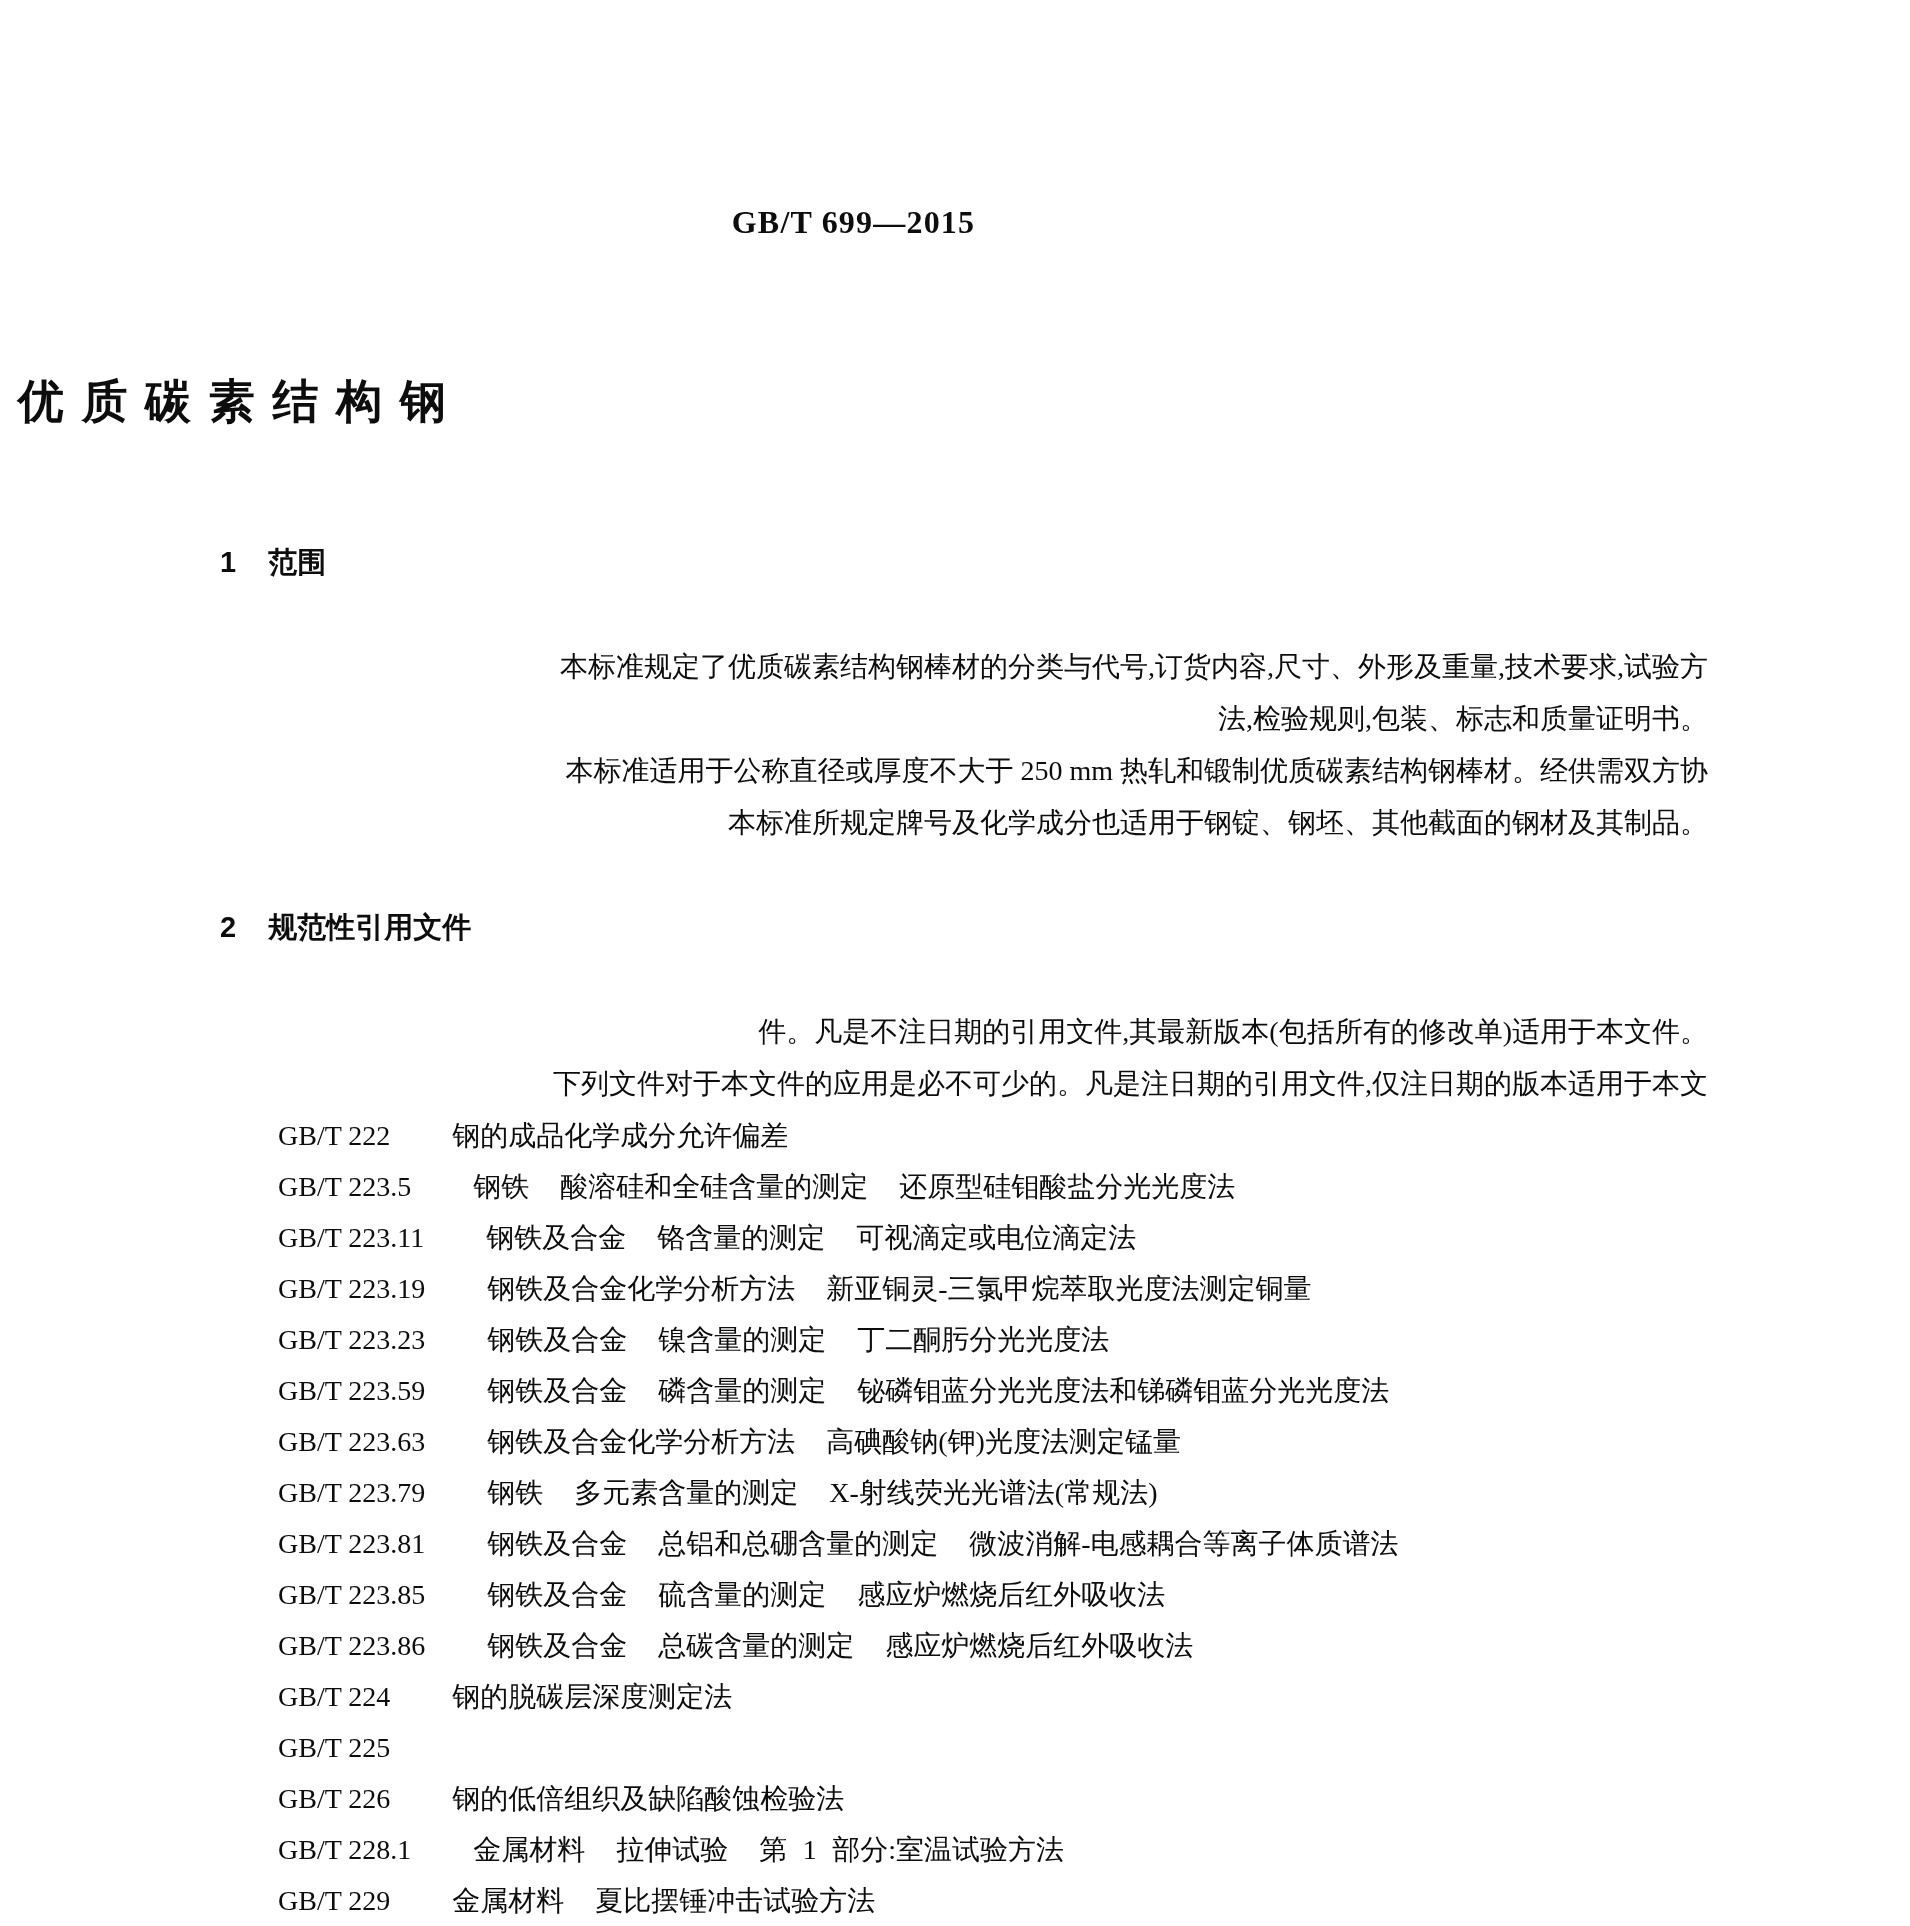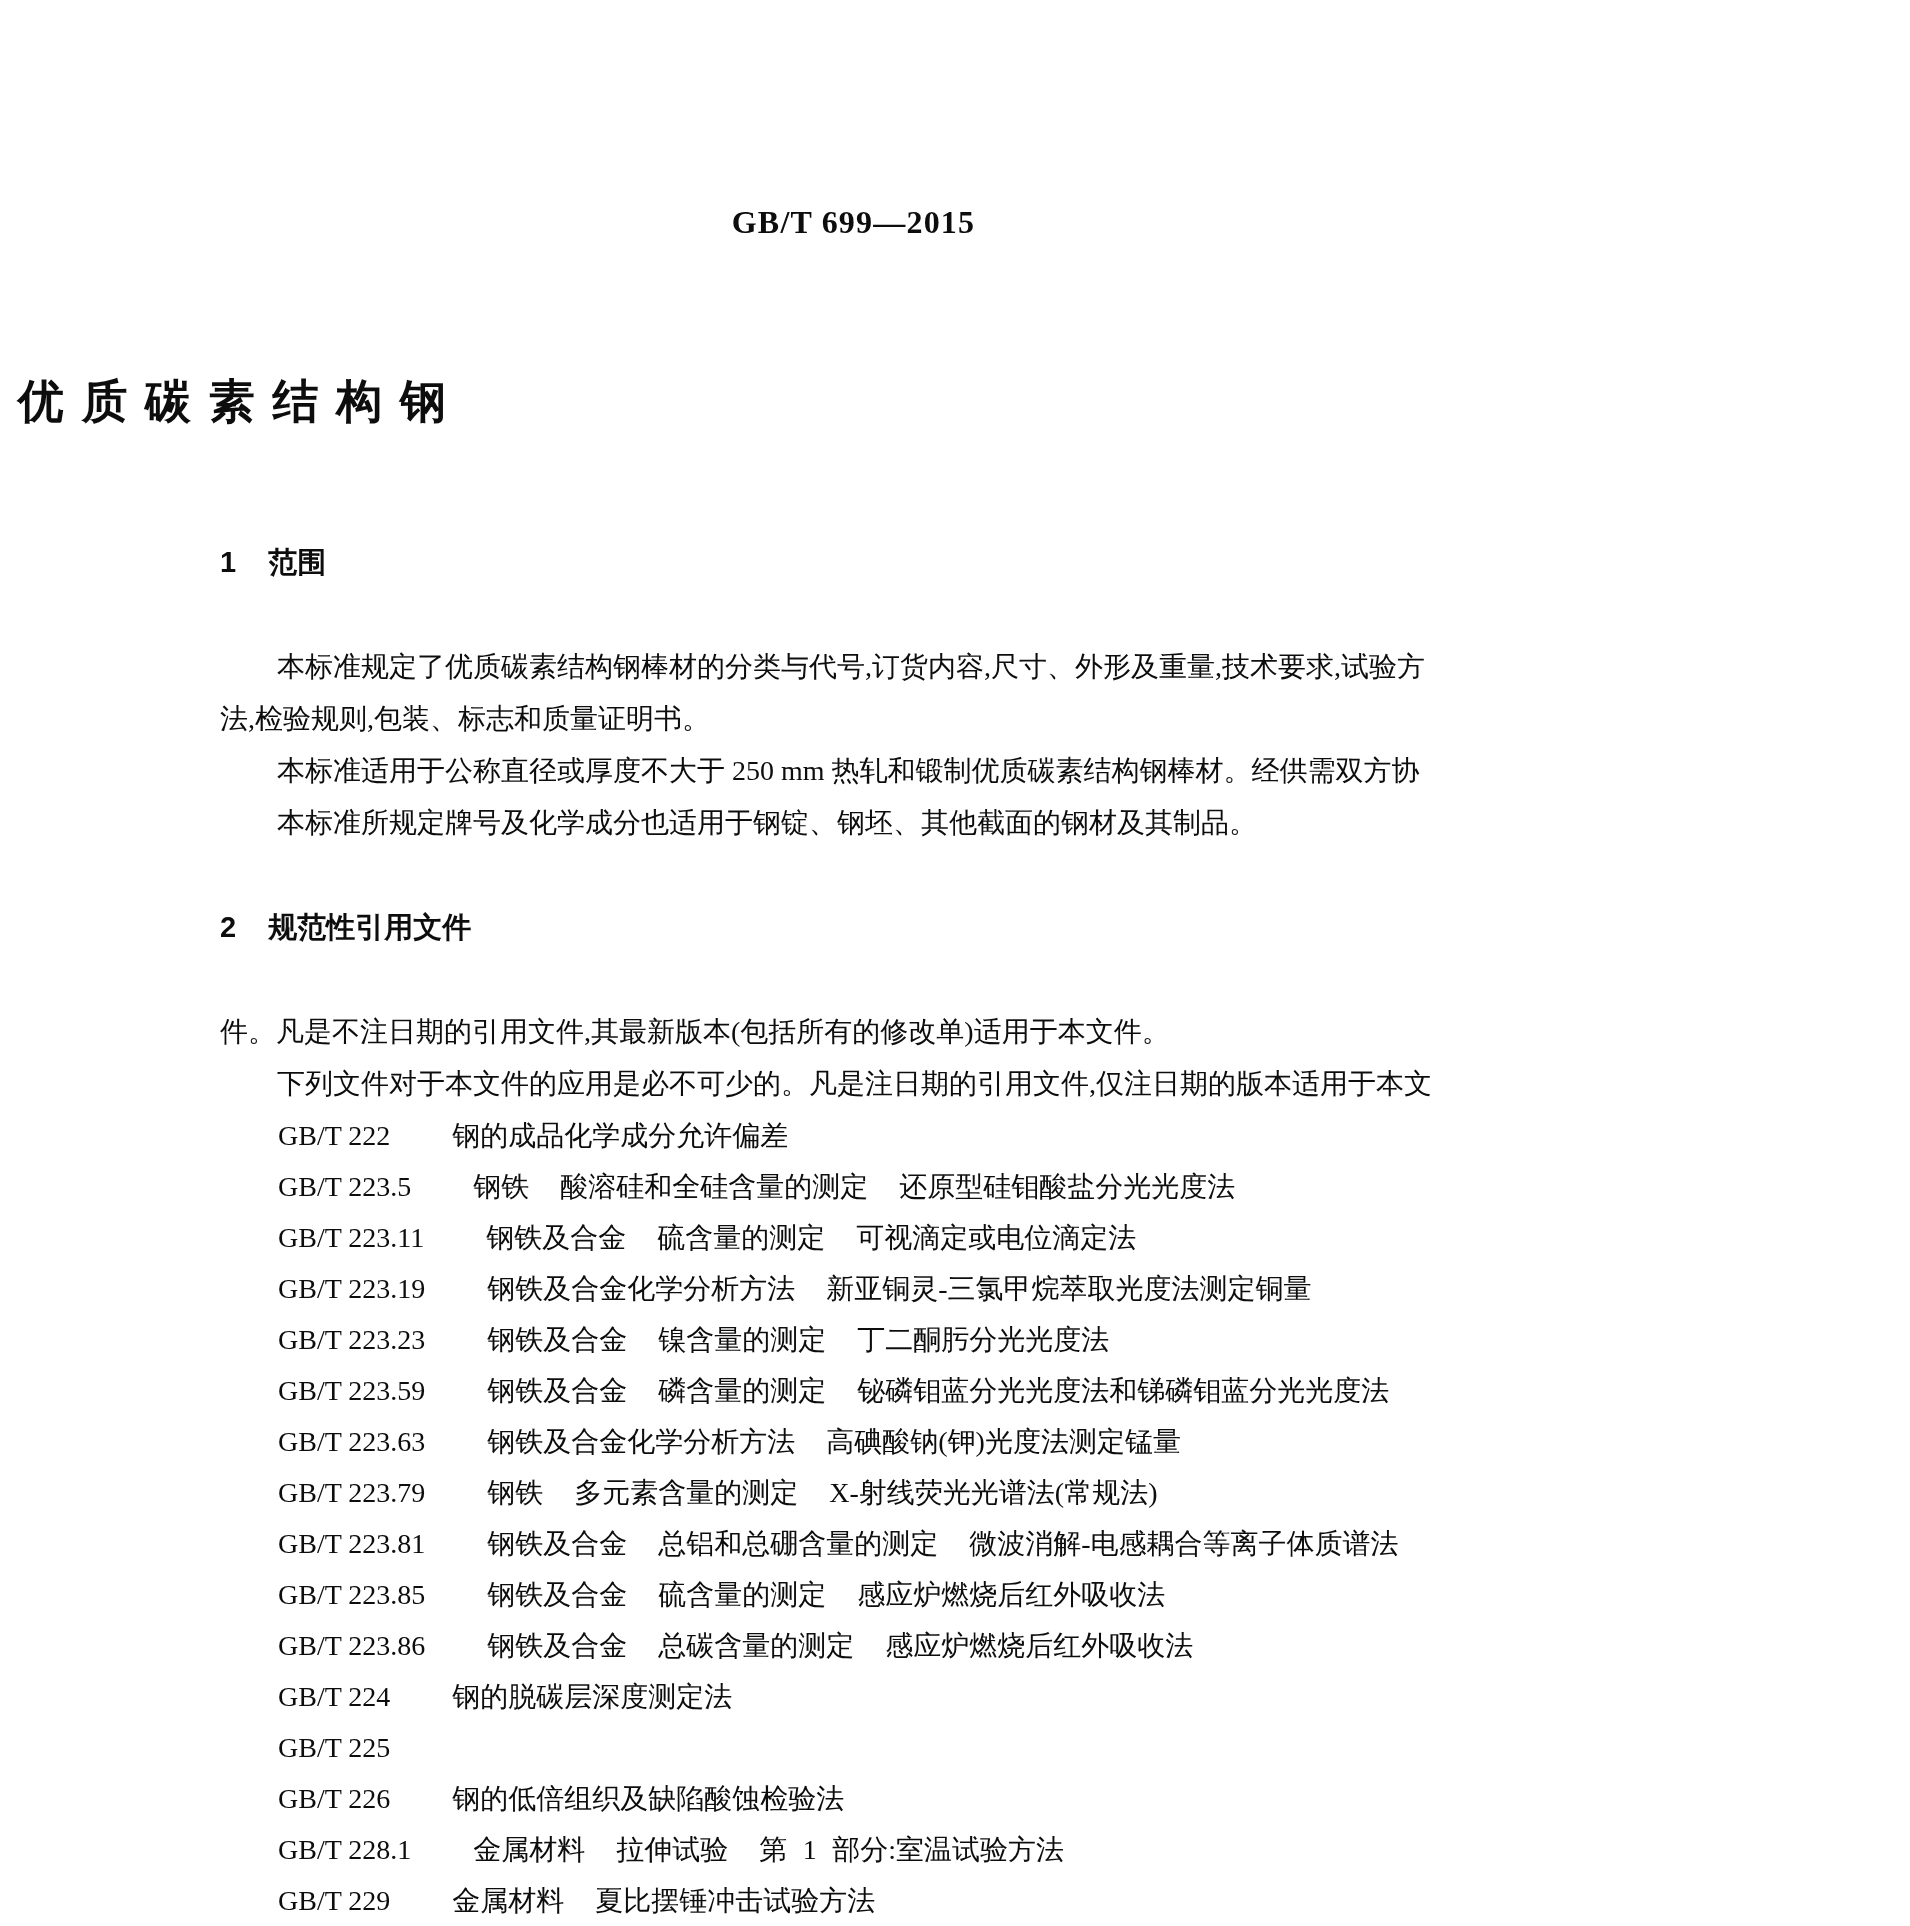--- a/index.html
+++ b/index.html
@@ -49,21 +49,21 @@
     display:flex;
     gap:32px;
     font-family:"Liberation Sans","DejaVu Sans",sans-serif;
     font-weight:700;
     font-size:29px;
     line-height:52px;
     margin-bottom:53px;
   }
   .sec-heading.second { margin-top:52px; }
 
-  .para-line { line-height:52px; white-space:pre; }
+  .para-line { line-height:52px; white-space:pre;text-align:right; }
   .para-line.indent { text-indent:57px; }
 
   .ref-list { margin-top:0; }
   .ref-row {
     display:flex;
     line-height:51px;
     padding-left:58px;
     white-space:pre;
     text-align:center;
   }
@@ -98,21 +98,21 @@
     </div>
 
     <div class="paragraphs">
         <div class="para-line">件。凡是不注日期的引用文件,其最新版本(包括所有的修改单)适用于本文件。</div>
         <div class="para-line indent">下列文件对于本文件的应用是必不可少的。凡是注日期的引用文件,仅注日期的版本适用于本文</div>
       </div>
 
     <div class="ref-list">
         <div class="ref-row"><span class="ref-code">GB/T 222</span><span class="ref-title">钢的成品化学成分允许偏差</span></div>
         <div class="ref-row"><span class="ref-code">GB/T 223.5</span><span class="ref-title">钢铁  酸溶硅和全硅含量的测定  还原型硅钼酸盐分光光度法</span></div>
-        <div class="ref-row"><span class="ref-code">GB/T 223.11</span><span class="ref-title">钢铁及合金  硫含量的测定  可视滴定或电位滴定法</span></div>
+        <div class="ref-row"><span class="ref-code">GB/T 223.11</span><span class="ref-title">钢铁及合金  铬含量的测定  可视滴定或电位滴定法</span></div>
         <div class="ref-row"><span class="ref-code">GB/T 223.19</span><span class="ref-title">钢铁及合金化学分析方法  新亚铜灵-三氯甲烷萃取光度法测定铜量</span></div>
         <div class="ref-row"><span class="ref-code">GB/T 223.23</span><span class="ref-title">钢铁及合金  镍含量的测定  丁二酮肟分光光度法</span></div>
         <div class="ref-row"><span class="ref-code">GB/T 223.59</span><span class="ref-title">钢铁及合金  磷含量的测定  铋磷钼蓝分光光度法和锑磷钼蓝分光光度法</span></div>
         <div class="ref-row"><span class="ref-code">GB/T 223.63</span><span class="ref-title">钢铁及合金化学分析方法  高碘酸钠(钾)光度法测定锰量</span></div>
         <div class="ref-row"><span class="ref-code">GB/T 223.79</span><span class="ref-title">钢铁  多元素含量的测定  X-射线荧光光谱法(常规法)</span></div>
         <div class="ref-row"><span class="ref-code">GB/T 223.81</span><span class="ref-title">钢铁及合金  总铝和总硼含量的测定  微波消解-电感耦合等离子体质谱法</span></div>
         <div class="ref-row"><span class="ref-code">GB/T 223.85</span><span class="ref-title">钢铁及合金  硫含量的测定  感应炉燃烧后红外吸收法</span></div>
         <div class="ref-row"><span class="ref-code">GB/T 223.86</span><span class="ref-title">钢铁及合金  总碳含量的测定  感应炉燃烧后红外吸收法</span></div>
         <div class="ref-row"><span class="ref-code">GB/T 224</span><span class="ref-title">钢的脱碳层深度测定法</span></div>
         <div class="ref-row"><span class="ref-code">GB/T 225</span></div>

